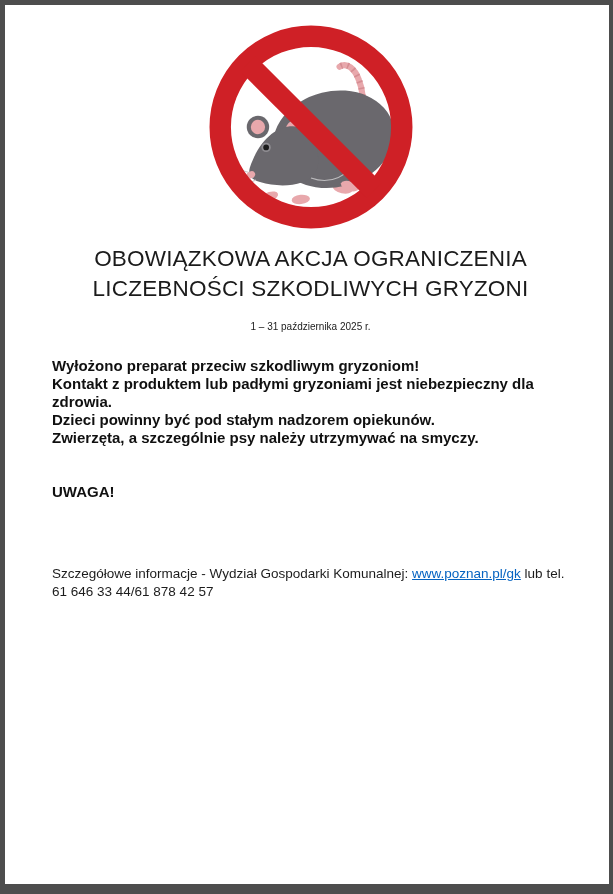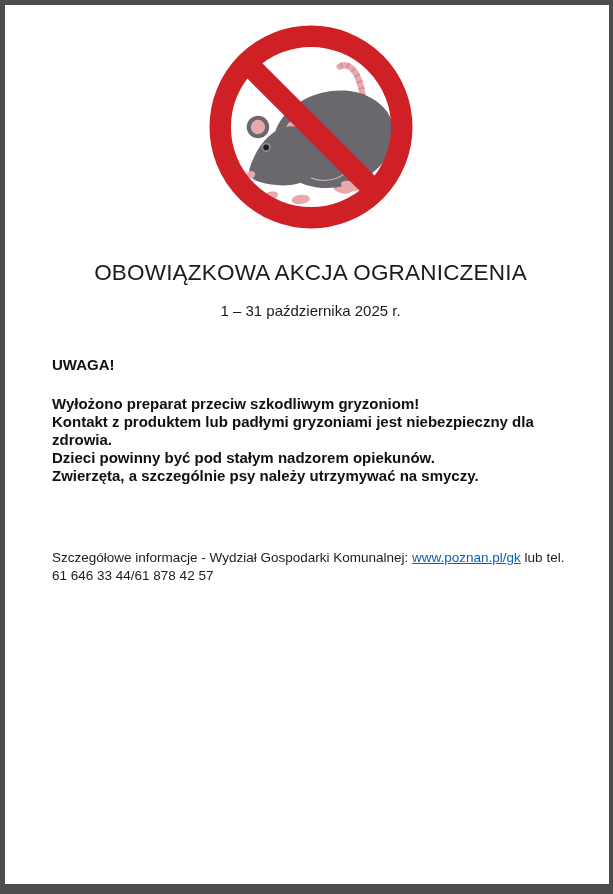--- a/index.html
+++ b/index.html
@@ -18,33 +18,33 @@
     width:100%;height:100%;
     box-sizing:border-box;
     padding:0 40px 0 47px;
   }
   .sign-wrap{
     width:204px;height:204px;
     margin:20px auto 0 auto;
   }
   .sign-wrap svg{display:block;width:100%;height:100%;}
   .title-block{
-    margin-top:29px;
+    margin-top:15px;
     text-align:center;
     font-size:22.5px;
     line-height:30px;
     color:#1b1b1b;
     letter-spacing:0.2px;
   }
   .title-line{font-weight:400;}
   .title-line.bold{font-weight:700;}
   .date-line{
     margin-top:14px;
     text-align:center;
-    font-size:15px;
+    font-size:10px;
     line-height:18px;
     color:#1b1b1b;
   }
   .body-text{font-size:15px;line-height:18px;color:#101010;}
   .uwaga{
     margin-top:36px;
     font-weight:700;
   }
   .warning-par{
     margin-top:21px;
@@ -107,31 +107,32 @@
 
       <g>
         <circle cx="100" cy="100" r="89" fill="none" stroke="#cf2026" stroke-width="21"></circle>
         <line x1="38" y1="38" x2="162" y2="162" stroke="#cf2026" stroke-width="21"></line>
       </g>
     </svg>
   </div>
 
   <div class="title-block">
     <div class="title-line">OBOWIĄZKOWA AKCJA OGRANICZENIA</div>
+    <div class="title-line">LICZEBNOŚCI SZKODLIWYCH GRYZONI</div>
   </div>
 
   <div class="date-line">1 – 31 października 2025 r.</div>
-
-  <div class="body-text uwaga">UWAGA!</div>
 
   <div class="body-text warning-par">
     <div>Wyłożono preparat przeciw szkodliwym gryzoniom!</div>
     <div>Kontakt z produktem lub padłymi gryzoniami jest niebezpieczny dla zdrowia.</div>
     <div>Dzieci powinny być pod stałym nadzorem opiekunów.</div>
     <div>Zwierzęta, a szczególnie psy należy utrzymywać na smyczy.</div>
   </div>
+
+  <div class="body-text uwaga">UWAGA!</div>
 
 
   <div class="footer-par">
     <span>Szczegółowe informacje - Wydział Gospodarki Komunalnej: </span><a class="link">www.poznan.pl/gk</a><span> lub tel. 61 646 33 44/61 878 42 57</span>
   </div>
 
 </div>
 
 </body></html>

